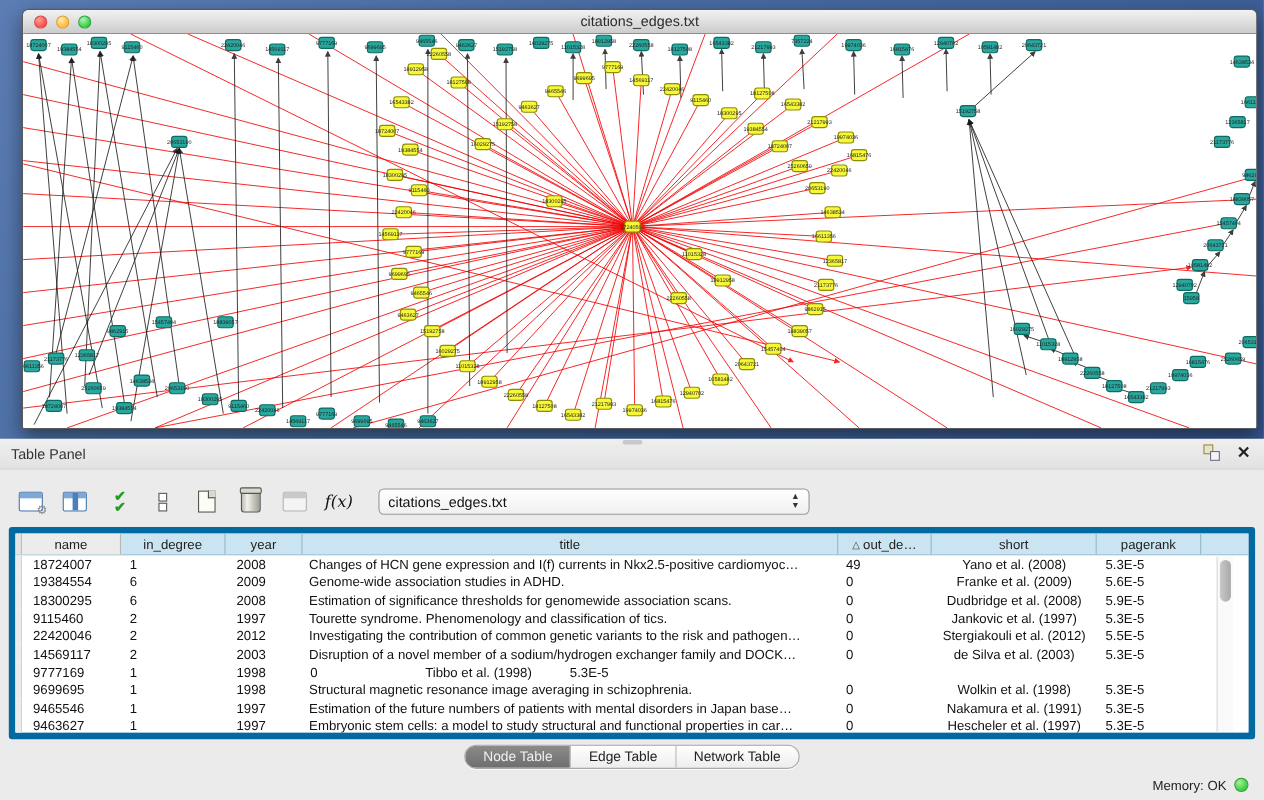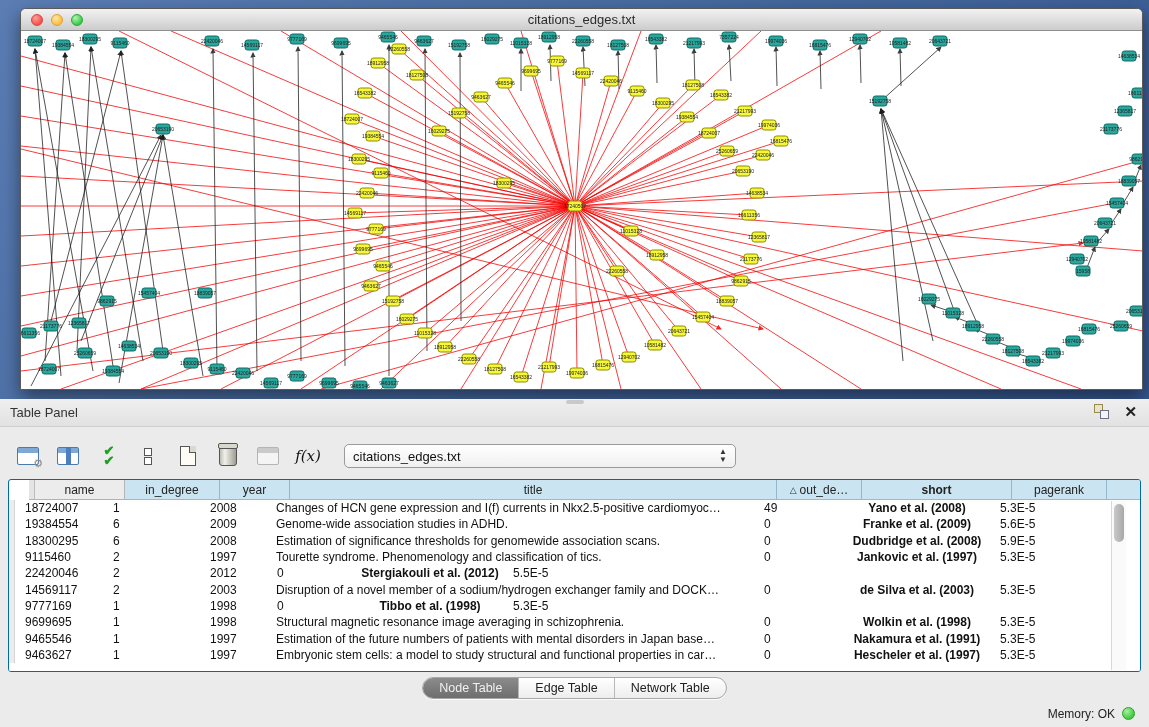--- a/index.html
+++ b/index.html
@@ -58,38 +58,38 @@
     background:#d8d8cf; border:1px solid #555; border-radius:2px; }
   .mini-table.disabled { opacity:.45; filter:grayscale(1); }
   .fx { font-family:"DejaVu Serif", serif; font-style:italic; font-size:15px; color:#111; }
   .combo { margin-left:10px; width:392px; height:24px; background:linear-gradient(#ffffff,#f0f0f0);
     border:1px solid #9a9a9a; border-radius:5px; display:flex; align-items:center;
     padding:0 8px; font-size:13px; color:#111; position:relative; }
   .combo .arrows { position:absolute; right:8px; top:3px; display:flex; flex-direction:column; line-height:8px; font-size:8px; color:#333; }
 
   
   .table-container { position:absolute; left:8px; right:8px; top:52px; bottom:55px;
-    border:1px solid #0369a1; border-radius:3px; background:#ffffff; overflow:hidden;padding-left:20px; }
+    border:6px solid #0369a1; border-radius:3px; background:#ffffff; overflow:hidden; }
   .thead { display:flex; height:20px; background:#cbe4f2; border-bottom:1px solid #9bb9cb; }
   .hcell { font-size:12px; color:#222; display:flex; align-items:center; justify-content:center;
     border-right:1px solid #93b8ce; height:100%; gap:3px; }
   .hcell.gutter { background:#e4e4e4; border-right:1px solid #bdbdbd; }
   .hcell.col-name { background:#ececec; border-right:1px solid #b5b5b5; }
   .sort-glyph { font-size:9px; color:#333; }
   .tbody { position:absolute; left:0; right:0; top:20px; bottom:0; background:#fff; }
   .trow { display:flex; height:16.3px; align-items:center; }
   .tcell { font-size:12px; color:#111; white-space:nowrap; overflow:hidden; height:100%;
     display:flex; align-items:center; }
   .col-gutter { width:6px; background:#ececec; border-right:1px solid #d5d5d5; height:100%; }
   .col-name { width:90px; padding-left:10px; }
   .col-in_degree { width:95px; padding-left:8px; }
   .col-year { width:70px; padding-left:10px; }
   .col-title { width:487px; padding-left:6px; }
   .col-out_degree { width:85px; padding-left:7px; }
-  .col-short { width:150px; justify-content:center;font-weight:bold; }
+  .col-short { width:150px; justify-content:center; }
   .col-pagerank { width:95px; padding-left:8px; }
   .hcell.col-name,.hcell.col-in_degree,.hcell.col-year,.hcell.col-title,
   .hcell.col-out_degree,.hcell.col-pagerank { padding-left:0; justify-content:center; }
   .vscroll { position:absolute; right:14px; top:21px; bottom:1px; width:15px;
     background:#fafafa; border-left:1px solid #d8d8d8; }
   .vthumb { position:absolute; left:2px; top:3px; width:10px; height:38px;
     background:linear-gradient(90deg,#c9c9c9,#a8a8a8); border-radius:5px; }
 
   
   .tabs-row { position:absolute; left:0; right:0; bottom:27px; height:24px;
@@ -907,20 +907,21 @@
             <div class="tcell col-title">Tourette syndrome. Phenomenology and classification of tics.</div>
             <div class="tcell col-out_degree">0</div>
             <div class="tcell col-short">Jankovic et al. (1997)</div>
             <div class="tcell col-pagerank">5.3E-5</div>
           </div>
           <div class="trow">
             <div class="col-gutter"></div>
             <div class="tcell col-name">22420046</div>
             <div class="tcell col-in_degree">2</div>
             <div class="tcell col-year">2012</div>
+            <div class="tcell col-title">Investigating the contribution of common genetic variants to the risk and pathogen…</div>
             <div class="tcell col-out_degree">0</div>
             <div class="tcell col-short">Stergiakouli et al. (2012)</div>
             <div class="tcell col-pagerank">5.5E-5</div>
           </div>
           <div class="trow">
             <div class="col-gutter"></div>
             <div class="tcell col-name">14569117</div>
             <div class="tcell col-in_degree">2</div>
             <div class="tcell col-year">2003</div>
             <div class="tcell col-title">Disruption of a novel member of a sodium/hydrogen exchanger family and DOCK…</div>

